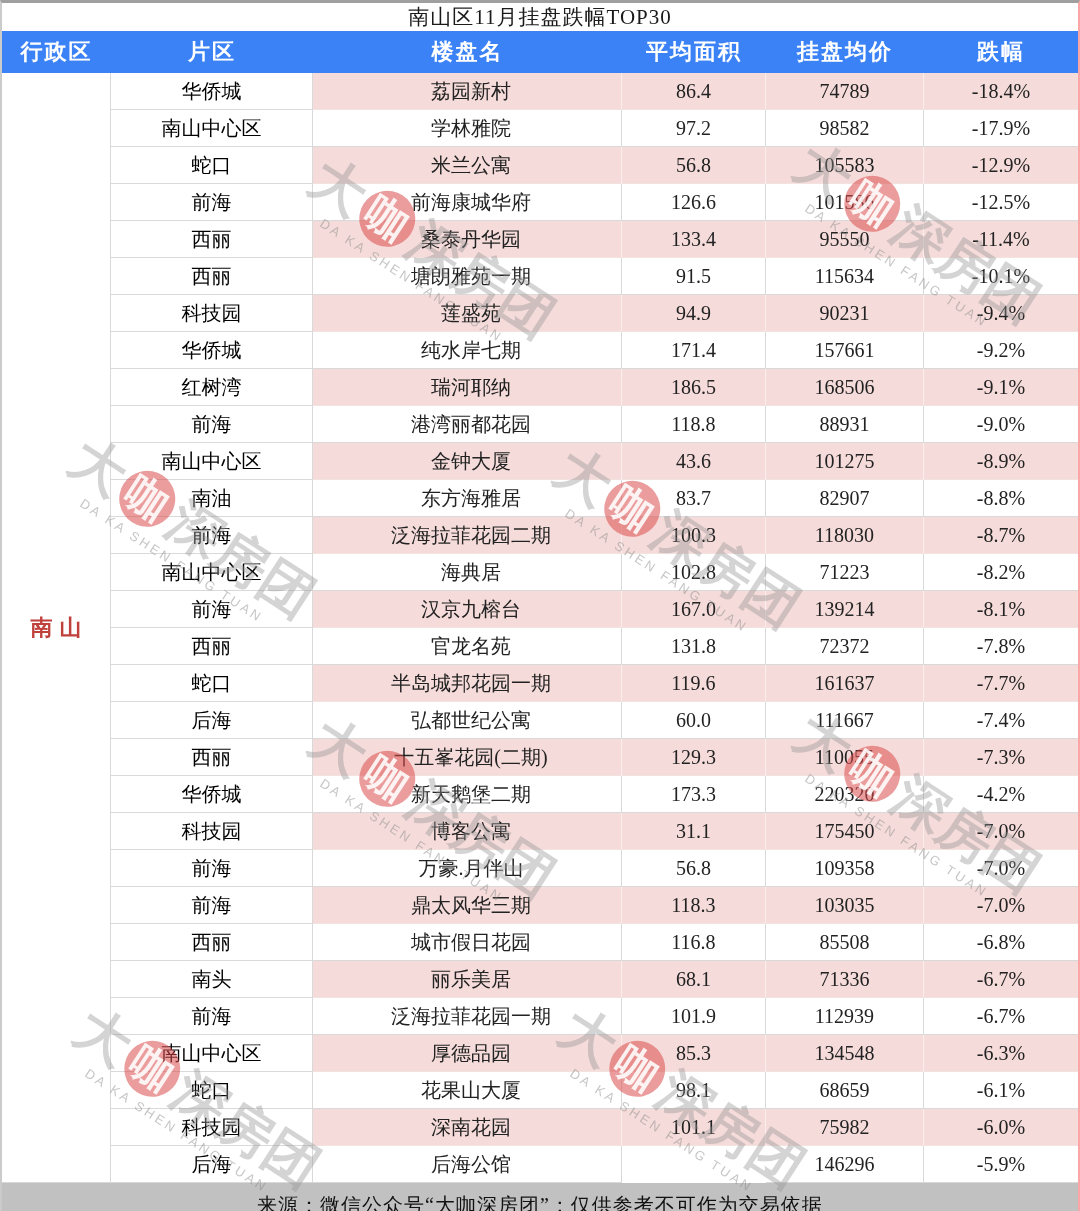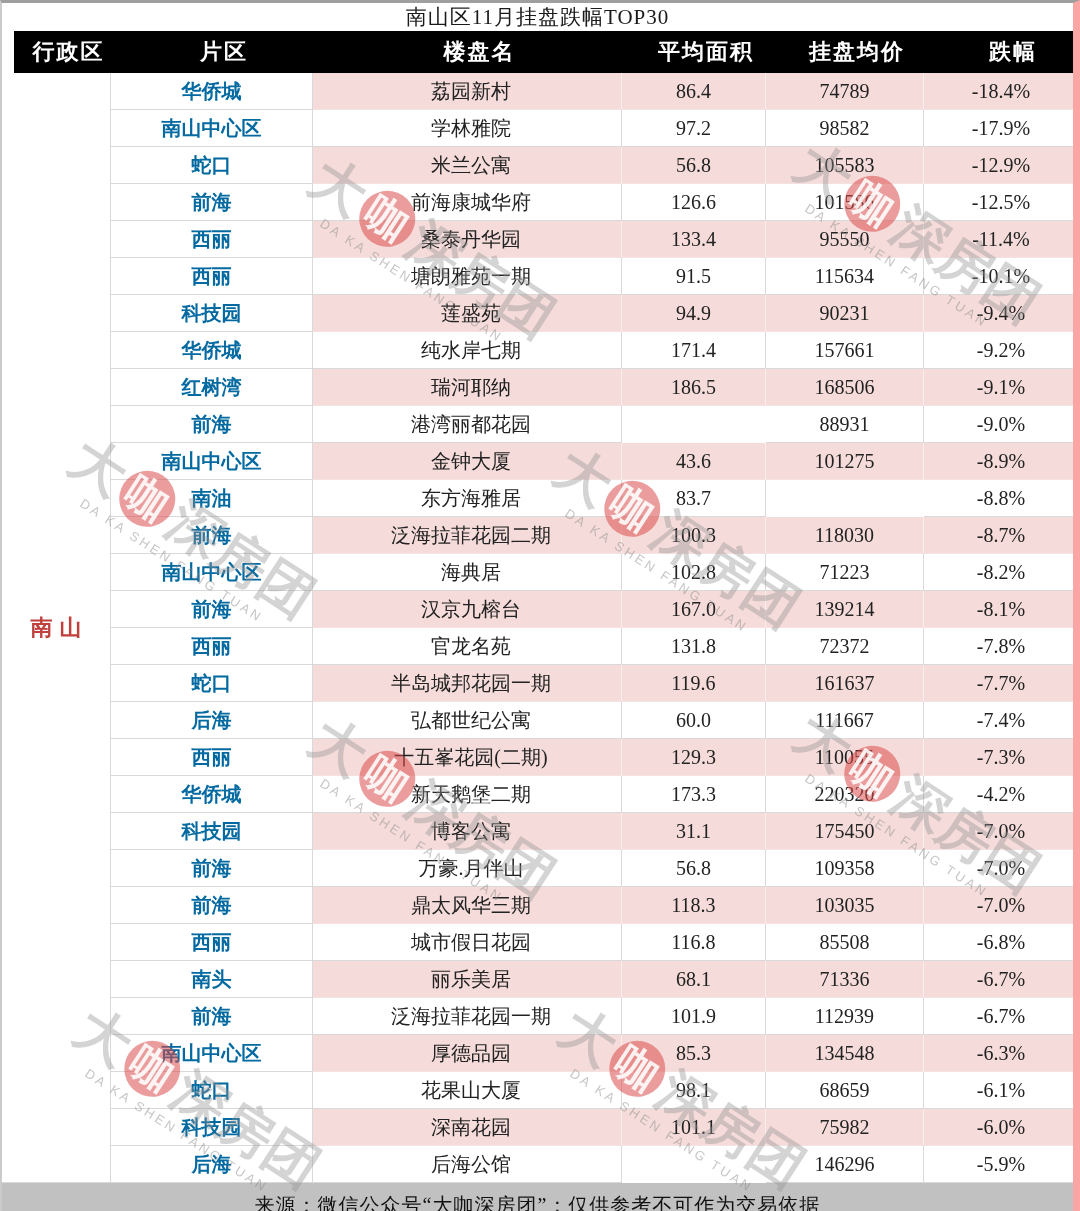--- a/index.html
+++ b/index.html
@@ -1,48 +1,48 @@
 <!DOCTYPE html>
 <html><head>
 <meta charset="utf-8">
 <style>
   html,body{margin:0;padding:0;background:#fff;}
   body{font-family:"Liberation Serif","DejaVu Serif",serif;color:#222;}
   .frame{
     position:relative;width:1080px;height:1211px;box-sizing:border-box;
-    border-top:3px solid #9f9f9f;border-left:2px solid #cbcbcb;border-right:7px solid #fca5a5;
+    border-top:3px solid #9f9f9f;border-left:2px solid #cbcbcb;border-right:2px solid #fca5a5;
     overflow:hidden;background:#fff;
   }
   .title{
     height:28px;display:flex;align-items:center;justify-content:center;
     font-size:21px;color:#1a1a1a;letter-spacing:1px;background:#fff;
   }
   .head-row{
     display:grid;grid-template-columns:109px 202px 309px 144px 158px 154px;
-    height:42px;background:#000000;margin-left:12px;
+    height:42px;background:#3b82f6;
   }
   .head-cell{
     display:flex;align-items:center;justify-content:center;
     color:#fff;font-size:22px;font-weight:bold;letter-spacing:2px;
   }
   .body{
     display:grid;grid-template-columns:109px 202px 309px 144px 158px 154px;
     grid-auto-rows:37px;background:#fff;
   }
   .cell{
     display:flex;align-items:center;justify-content:center;
     font-size:20px;border-right:1px solid #d9d9d9;border-bottom:1px solid #d9d9d9;
     box-sizing:border-box;background:#fff;white-space:nowrap;overflow:hidden;
   }
   .district{
     grid-column:1;grid-row:1 / span 30;
     color:#c0403c;font-weight:bold;font-size:22px;letter-spacing:7px;
     padding-left:7px; 
   }
-  .c2{grid-column:2;color:#0369a1;font-weight:bold;}
+  .c2{grid-column:2;color:#000000;font-weight:normal;}
   .c3{grid-column:3;padding-left:8px;}
   .c4{grid-column:4;text-align:right;}
   .c5{grid-column:5;}
   .c6{grid-column:6;border-right:none;}
   .stripe{background:#f5dcda;border-right-color:#fbeeed;border-bottom-color:#f3e2e0;}
   .footer{
     height:44px;background:#c1c1c1;display:flex;align-items:center;justify-content:center;
     font-size:20px;color:#111;letter-spacing:1px;
   }
   
@@ -124,32 +124,34 @@
   <div class="cell c6">-9.2%</div>
 
   <div class="cell c2">红树湾</div>
   <div class="cell c3 stripe">瑞河耶纳</div>
   <div class="cell c4 stripe">186.5</div>
   <div class="cell c5 stripe">168506</div>
   <div class="cell c6 stripe">-9.1%</div>
 
   <div class="cell c2">前海</div>
   <div class="cell c3">港湾丽都花园</div>
+  <div class="cell c4">118.8</div>
   <div class="cell c5">88931</div>
   <div class="cell c6">-9.0%</div>
 
   <div class="cell c2">南山中心区</div>
   <div class="cell c3 stripe">金钟大厦</div>
   <div class="cell c4 stripe">43.6</div>
   <div class="cell c5 stripe">101275</div>
   <div class="cell c6 stripe">-8.9%</div>
 
   <div class="cell c2">南油</div>
   <div class="cell c3">东方海雅居</div>
   <div class="cell c4">83.7</div>
+  <div class="cell c5">82907</div>
   <div class="cell c6">-8.8%</div>
 
   <div class="cell c2">前海</div>
   <div class="cell c3 stripe">泛海拉菲花园二期</div>
   <div class="cell c4 stripe">100.3</div>
   <div class="cell c5 stripe">118030</div>
   <div class="cell c6 stripe">-8.7%</div>
 
   <div class="cell c2">南山中心区</div>
   <div class="cell c3">海典居</div>

